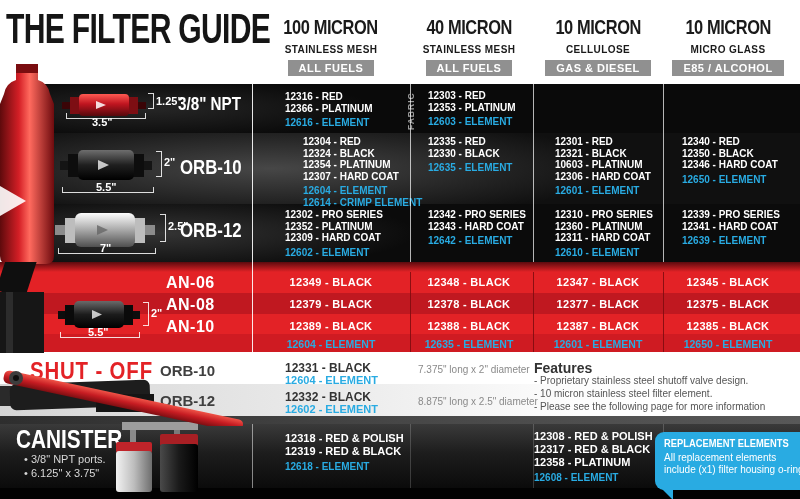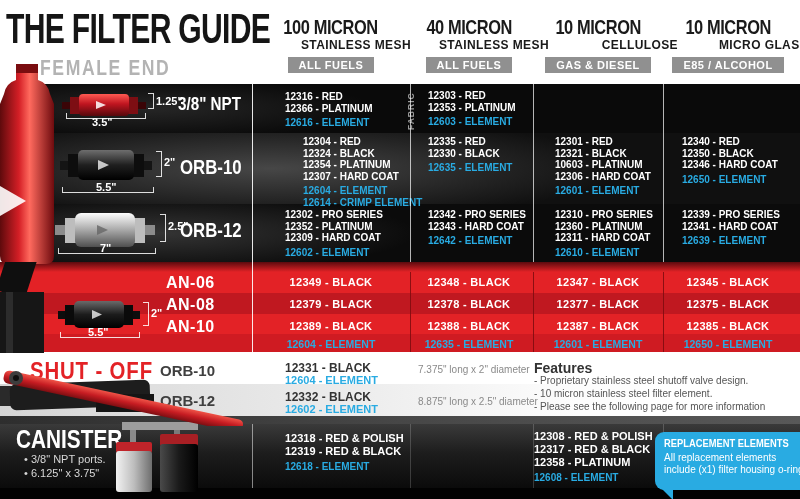--- a/index.html
+++ b/index.html
@@ -8,21 +8,21 @@
   .abs{position:absolute;}
   .cond{display:inline-block;transform:scaleX(.8);transform-origin:0 50%;white-space:nowrap;}
   .condc{display:inline-block;transform:scaleX(.82);transform-origin:50% 50%;white-space:nowrap;}
 
   
   .title{left:6px;top:4px;font-size:43px;font-weight:bold;color:#151515;letter-spacing:-1px;}
   .title span{transform:scaleX(.7);}
   .subtitle{left:40px;top:55px;font-size:22px;font-weight:bold;color:#b3b3b3;letter-spacing:2px;}
   .colhead{top:17px;width:160px;text-align:center;color:#1a1a1a;}
   .colhead .micron{font-size:20px;font-weight:bold;letter-spacing:-.5px;line-height:21px;}
-  .colhead .media{font-size:12px;font-weight:bold;letter-spacing:.4px;margin-top:0;text-align:right;}
+  .colhead .media{font-size:10px;font-weight:bold;letter-spacing:.4px;margin-top:6px;}
   .colhead .badge{display:inline-block;margin-top:5px;background:#909090;color:#fff;
                   font-size:11px;font-weight:bold;letter-spacing:.5px;padding:2px 11px;}
 
   
   .frow{left:40px;width:760px;}
   .frow1{top:84px;height:49px;background:radial-gradient(ellipse 300px 40px at 110px 50%,#262626,#0a0a0a 75%);}
   .frow2{top:133px;height:71px;background:radial-gradient(ellipse 430px 62px at 230px 50%,#474747,#101010 82%);}
   .frow3{top:204px;height:58px;background:radial-gradient(ellipse 320px 48px at 120px 50%,#343434,#0b0b0b 80%);}
   .rowlabel{color:#fff;font-weight:bold;}
   .cell{width:130px;}
@@ -84,21 +84,20 @@
   .sepc{background:rgba(255,255,255,.18);}
   .sepcw{background:rgba(255,255,255,.5);}
   svg{display:block;}
 </style>
 </head>
 <body>
 
 <div class="page">
 
   <div class="abs title"><span class="cond">THE FILTER GUIDE</span></div>
-  <div class="abs subtitle"><span class="cond">FEMALE END</span></div>
 
   <div class="abs colhead" style="left:251px">
     <div class="micron"><span class="condc">100 MICRON</span></div>
     <div class="media">STAINLESS MESH</div>
     <div class="badge">ALL FUELS</div>
   </div>
   <div class="abs colhead" style="left:389px">
     <div class="micron"><span class="condc">40 MICRON</span></div>
     <div class="media">STAINLESS MESH</div>
     <div class="badge">ALL FUELS</div>

